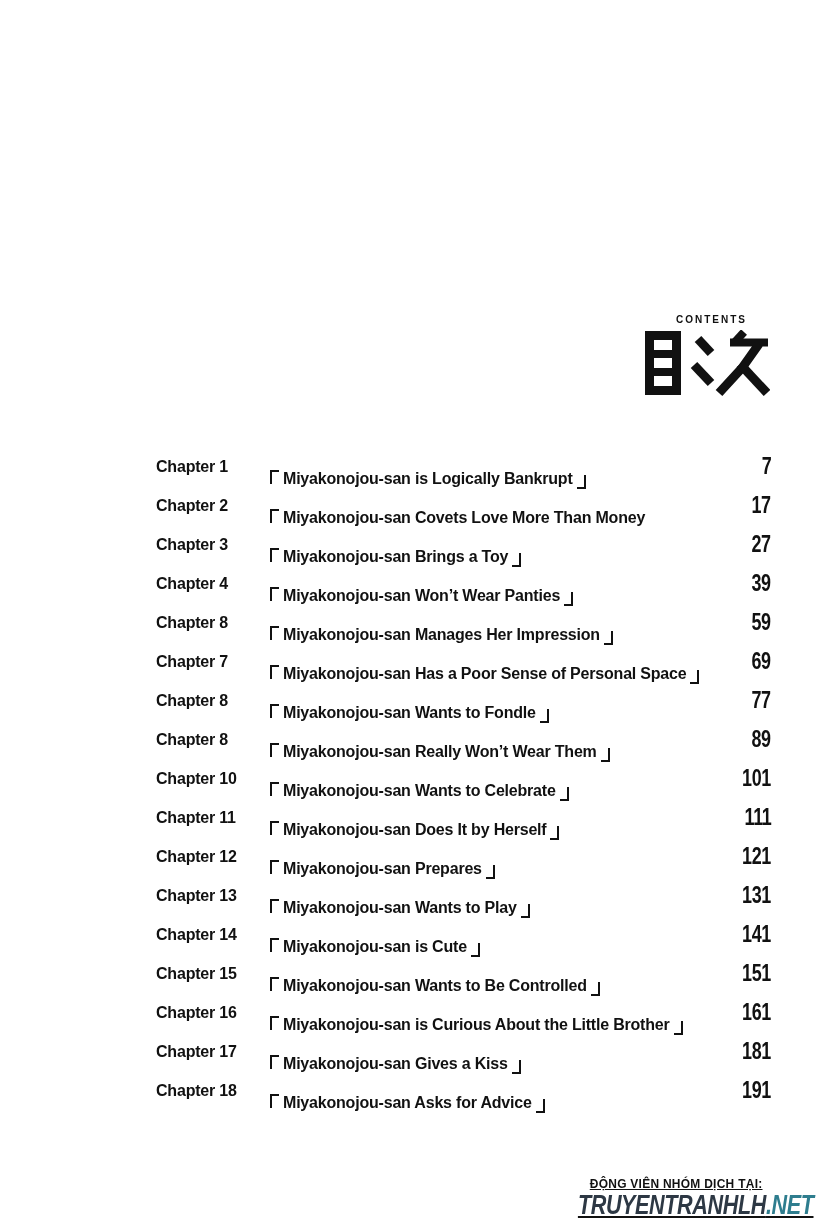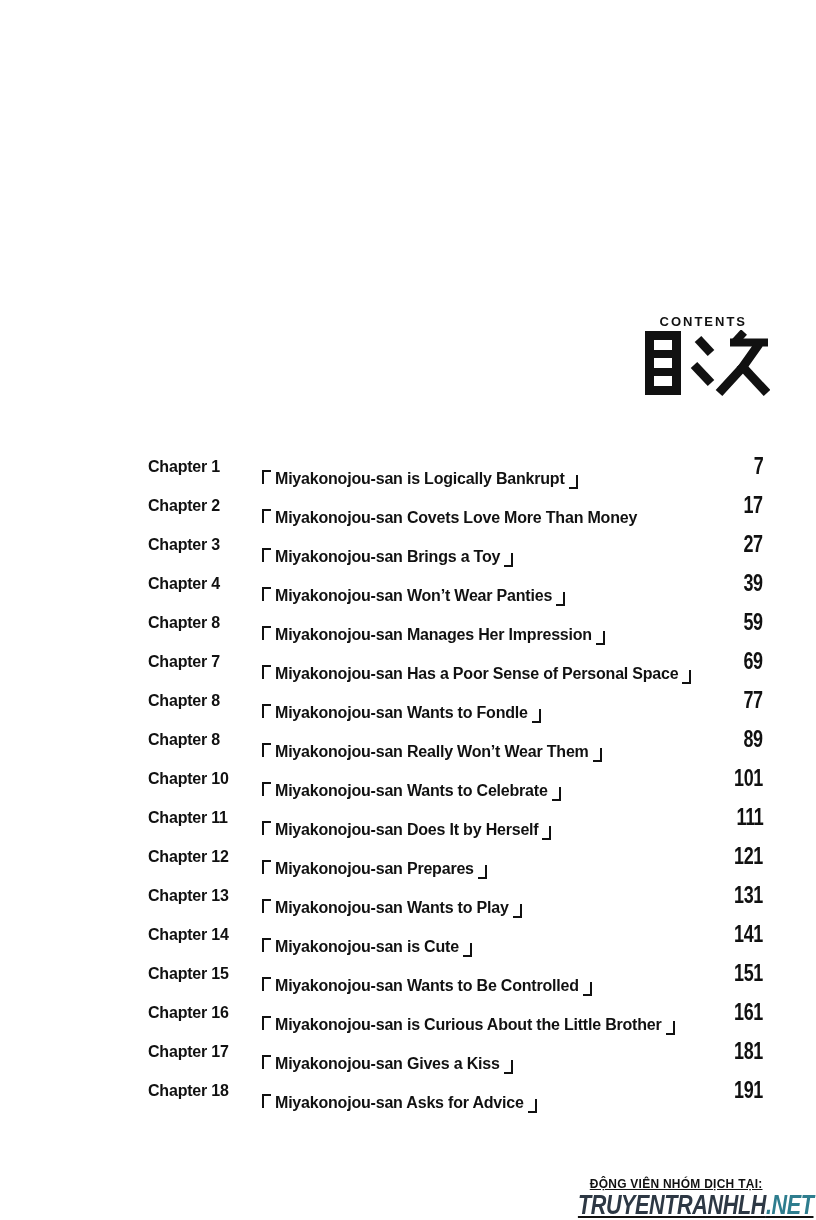--- a/index.html
+++ b/index.html
@@ -5,30 +5,30 @@
   html,body{margin:0;padding:0;}
   body{
     width:816px;height:1220px;position:relative;overflow:hidden;
     background:#ffffff;
     font-family:"Liberation Sans", sans-serif;
     color:#111111;
   }
   
   .contents-label{
     position:absolute;top:314px;right:69px;
-    font-size:13px;font-weight:bold;letter-spacing:2px;
+    font-size:10px;font-weight:bold;letter-spacing:2px;
     color:#111;
   }
   .jp-title{
     position:absolute;top:330px;right:46px;
     width:125px;height:67px;
   }
   
   .toc{
-    position:absolute;top:447px;left:148px;width:615px;
+    position:absolute;top:447px;left:156px;width:615px;
   }
   .toc-row{
     display:flex;align-items:center;height:39px;
     font-weight:bold;font-size:16px;line-height:1;
     white-space:nowrap;
   }
   .toc-label{flex:none;width:114px;letter-spacing:-0.2px;}
   .toc-title{flex:1;letter-spacing:-0.2px;overflow:visible;margin-top:24px;}
   .toc-page{
     flex:none;font-size:23px;letter-spacing:-0.5px;

